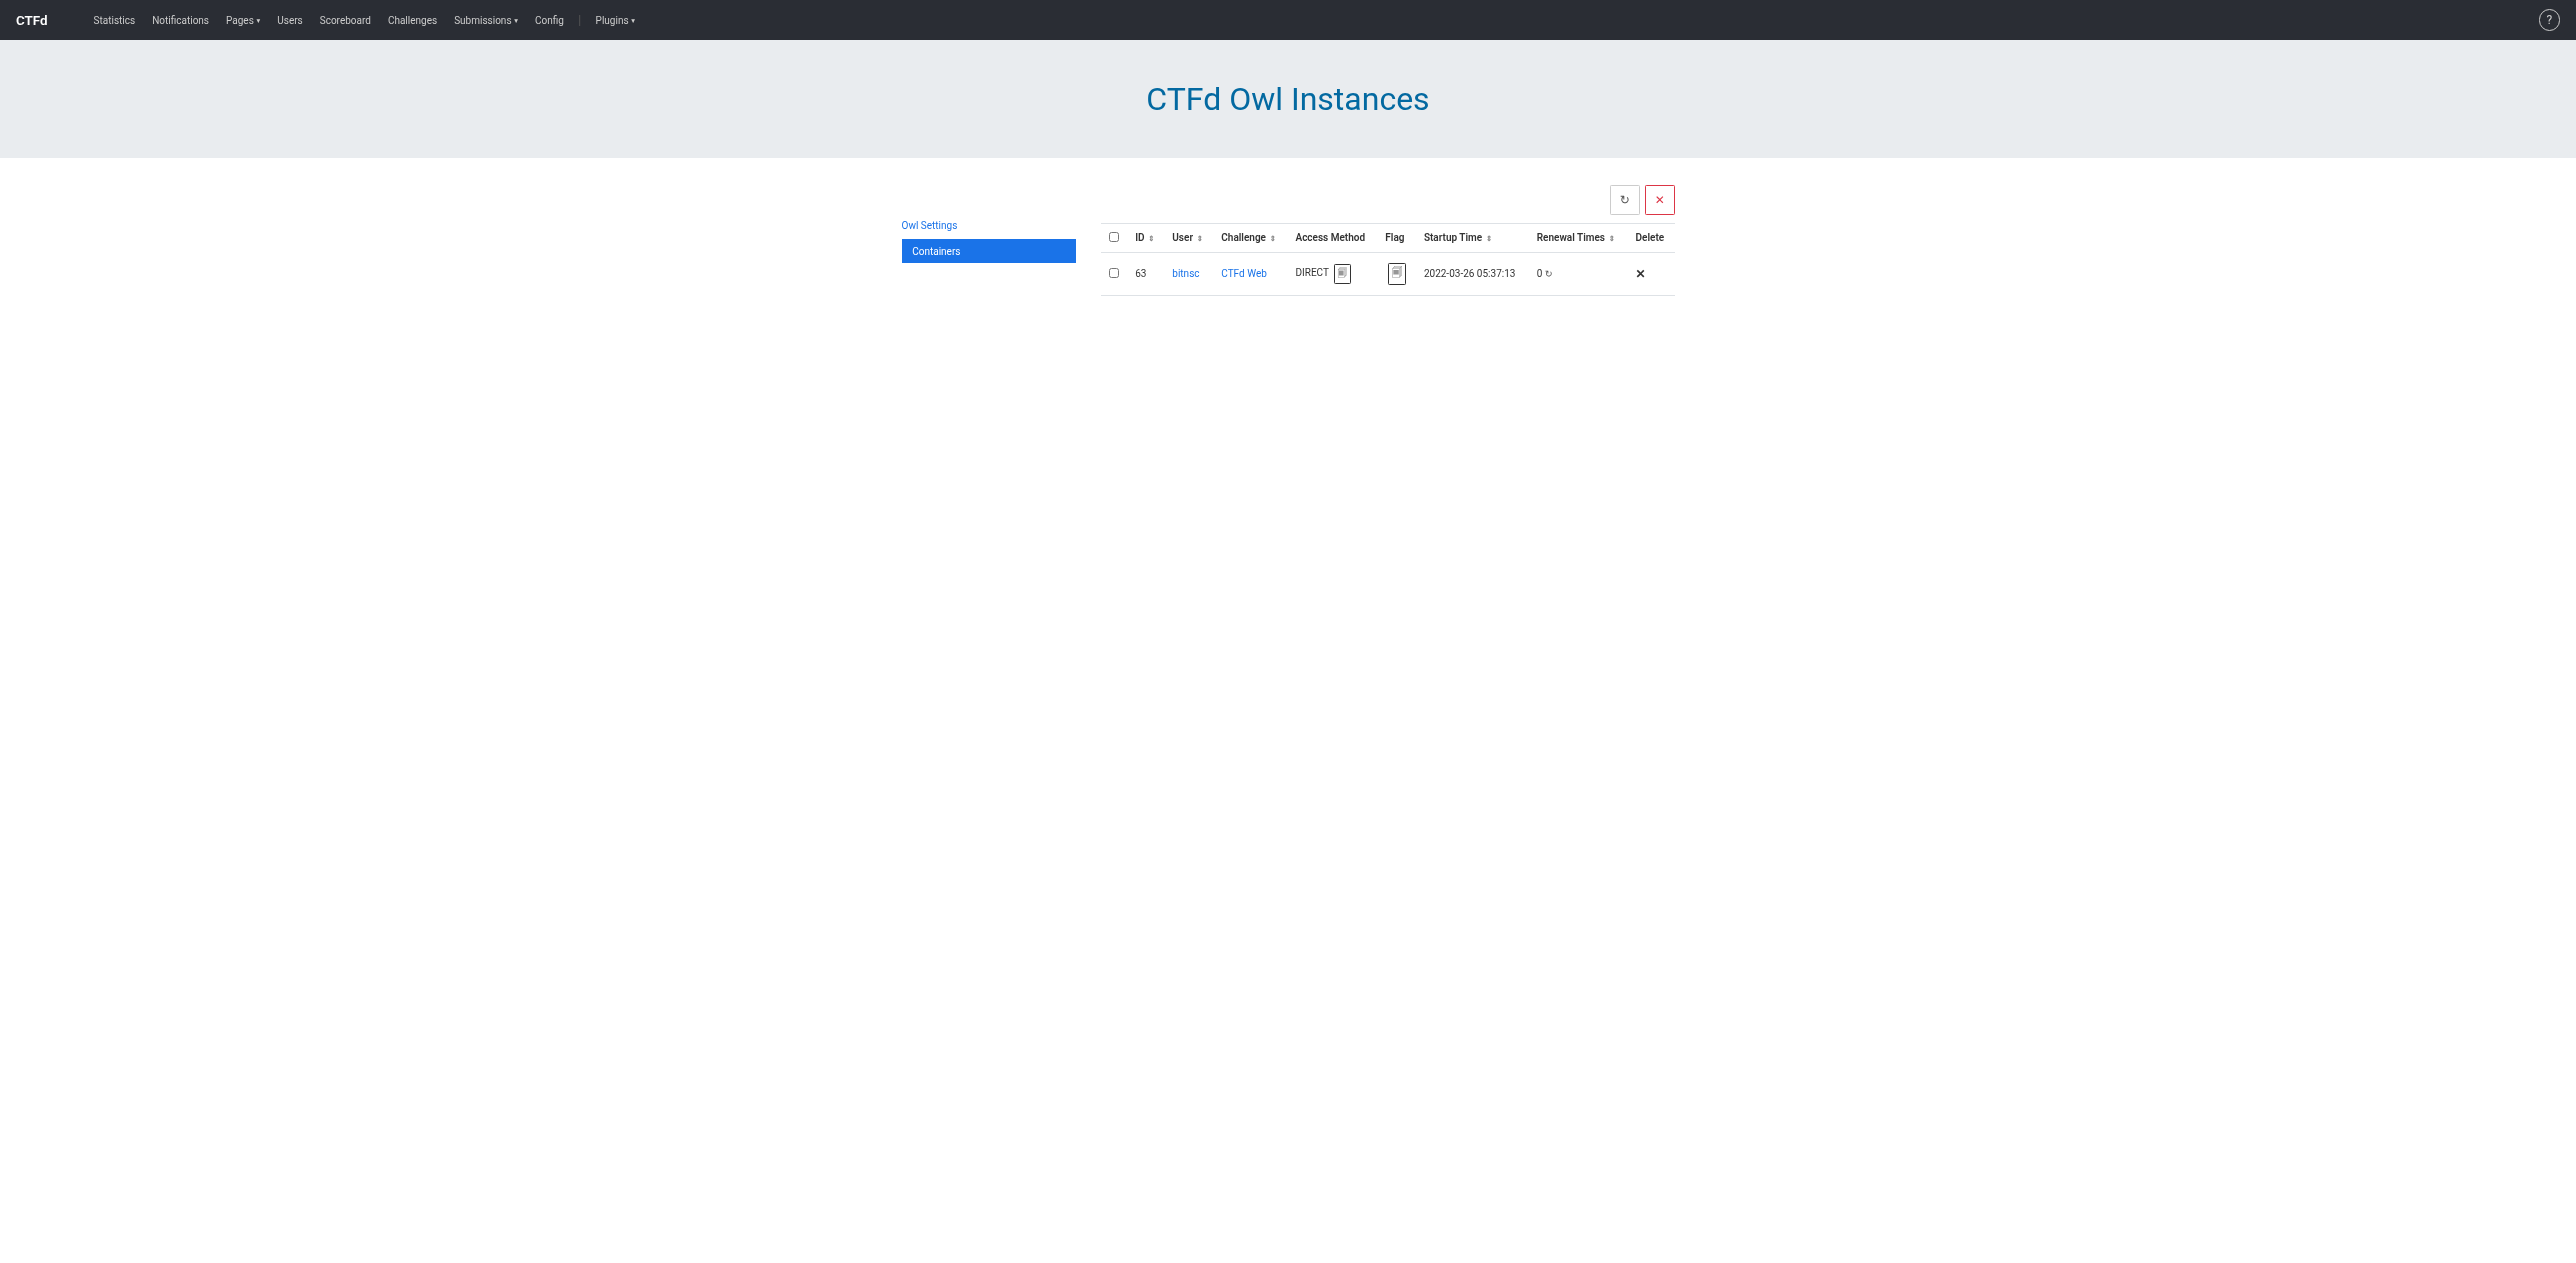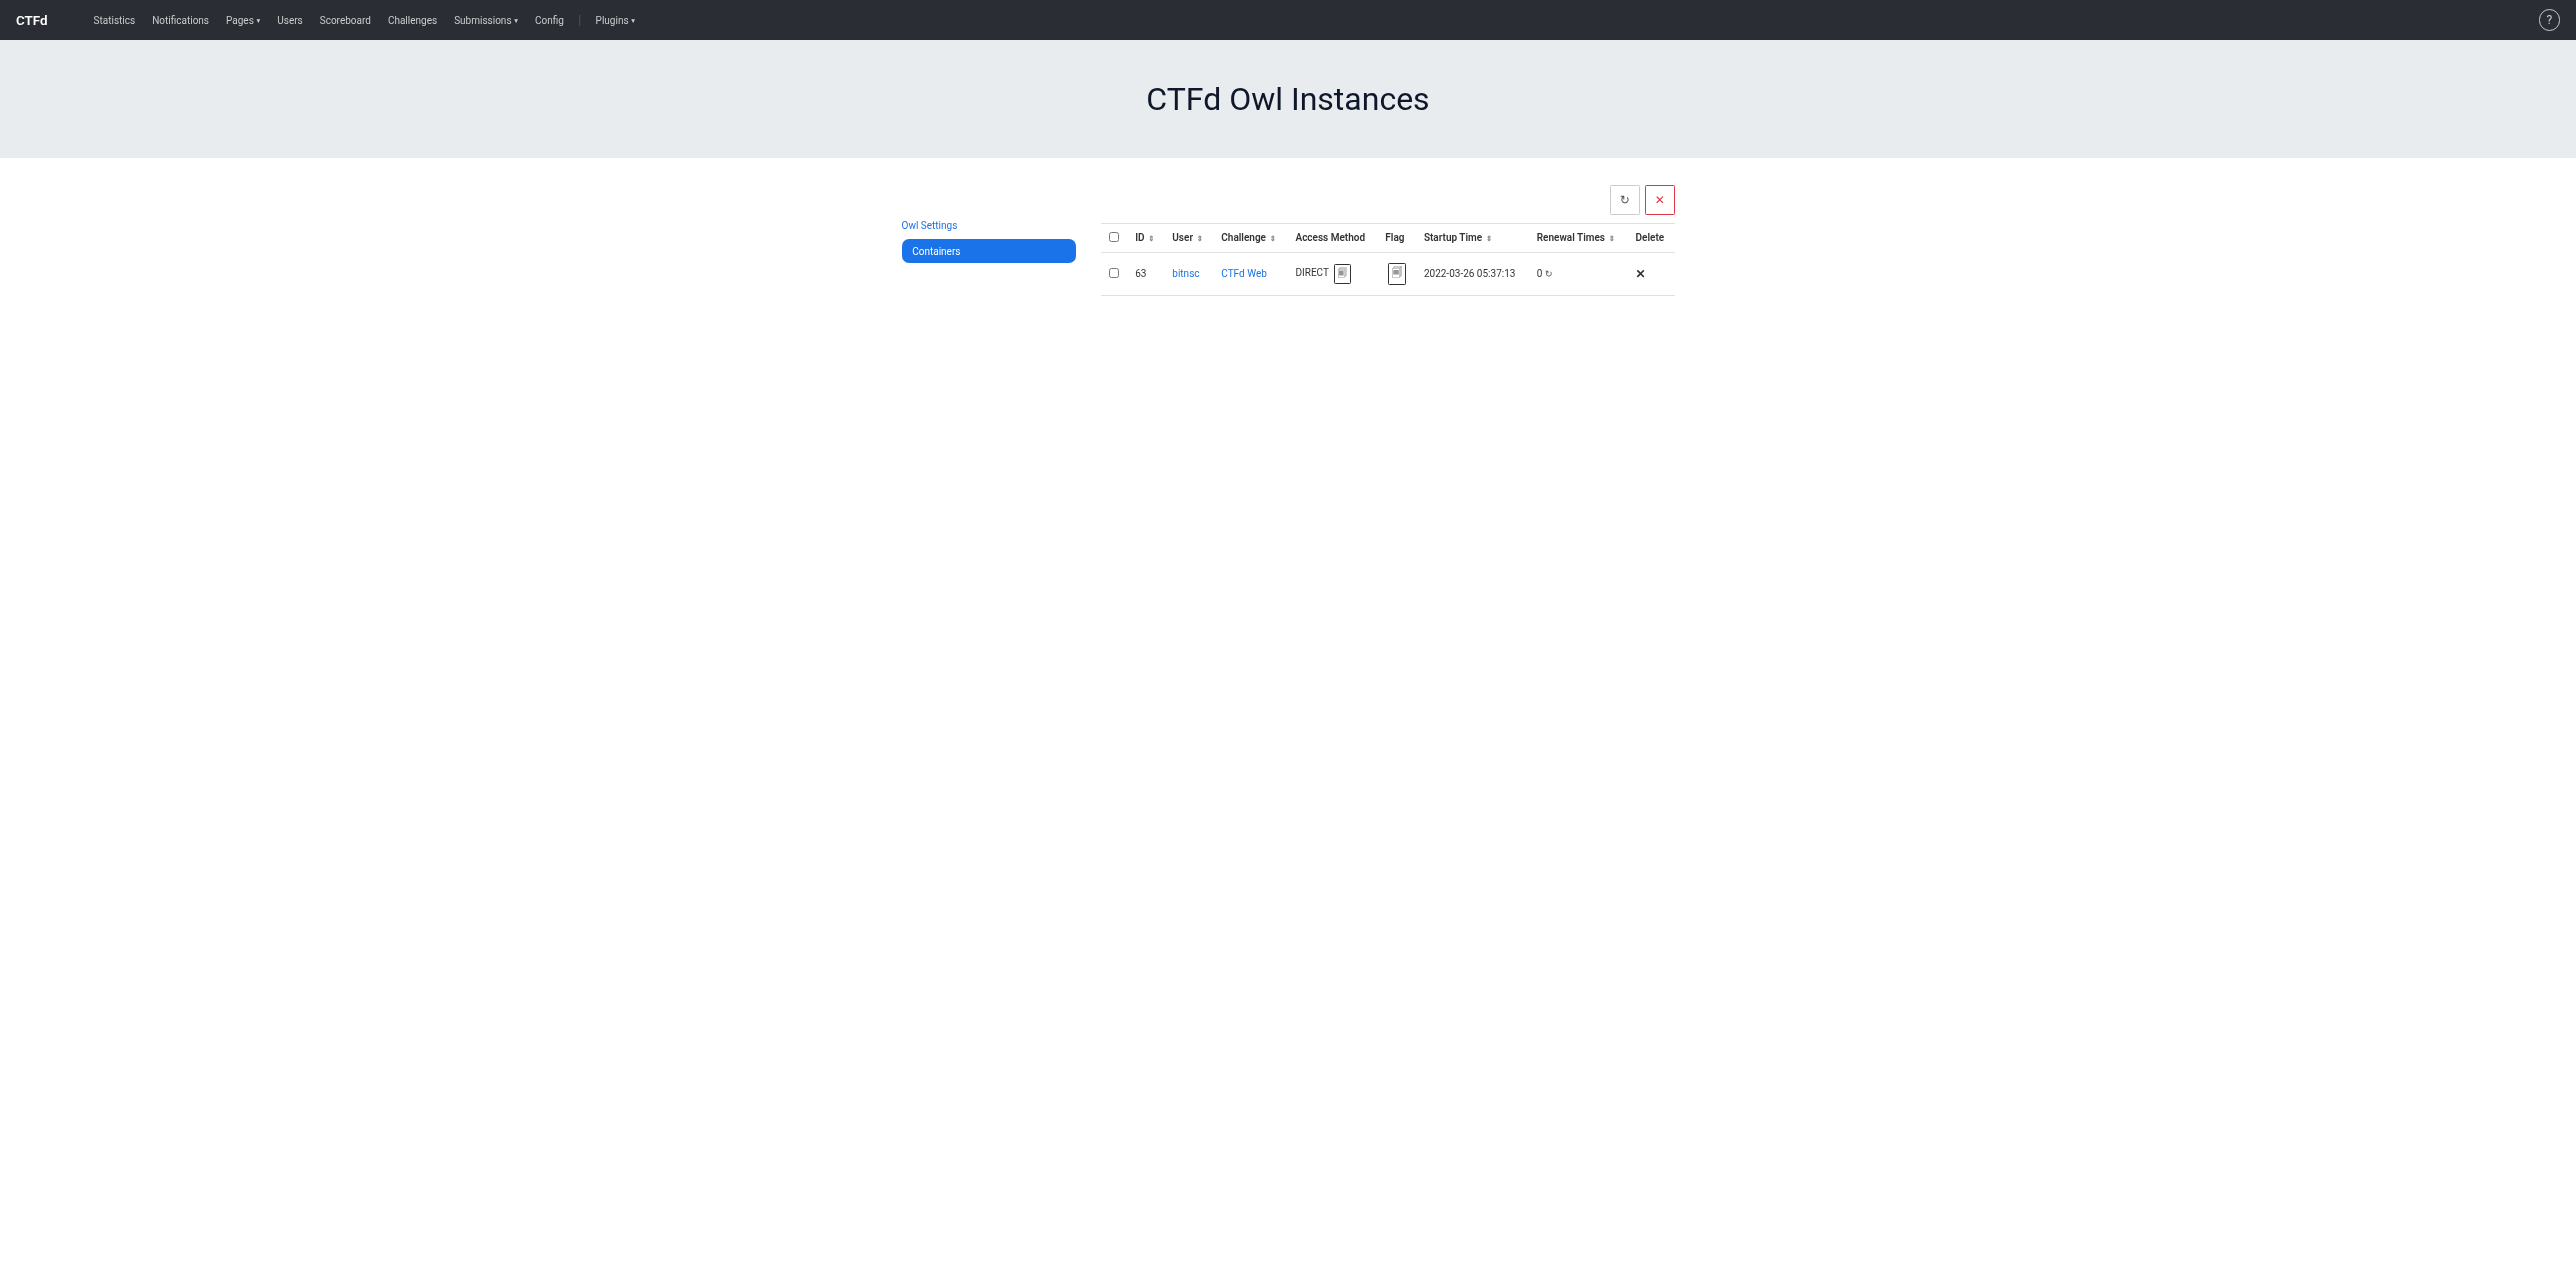--- a/index.html
+++ b/index.html
@@ -42,21 +42,21 @@
 
     
     .hero {
       background: #e9ecef;
       text-align: center;
       padding: 40px 16px;
     }
     .hero h1 {
       font-size: 32px;
       font-weight: 400;
-      color: #0f172a;
+      color: #0369a1;
     }
 
     
     .content {
       max-width: 805px;
       margin: 27px auto;
       padding: 0 16px;
     }
     .layout {
       display: flex;
@@ -75,21 +75,21 @@
       font-size: 10px;
       display: block;
       padding: 2.7px 0;
       margin-bottom: 5.4px;
       cursor: pointer;
     }
     .sidebar-active {
       background: #1a73e8;
       color: #fff;
       padding: 6.7px 10.7px;
-      border-radius: 7px;
+      border-radius: 0;
       font-size: 10px;
       display: block;
       cursor: pointer;
     }
 
     
     .table-area {
       flex: 1;
     }
     .table-toolbar {

